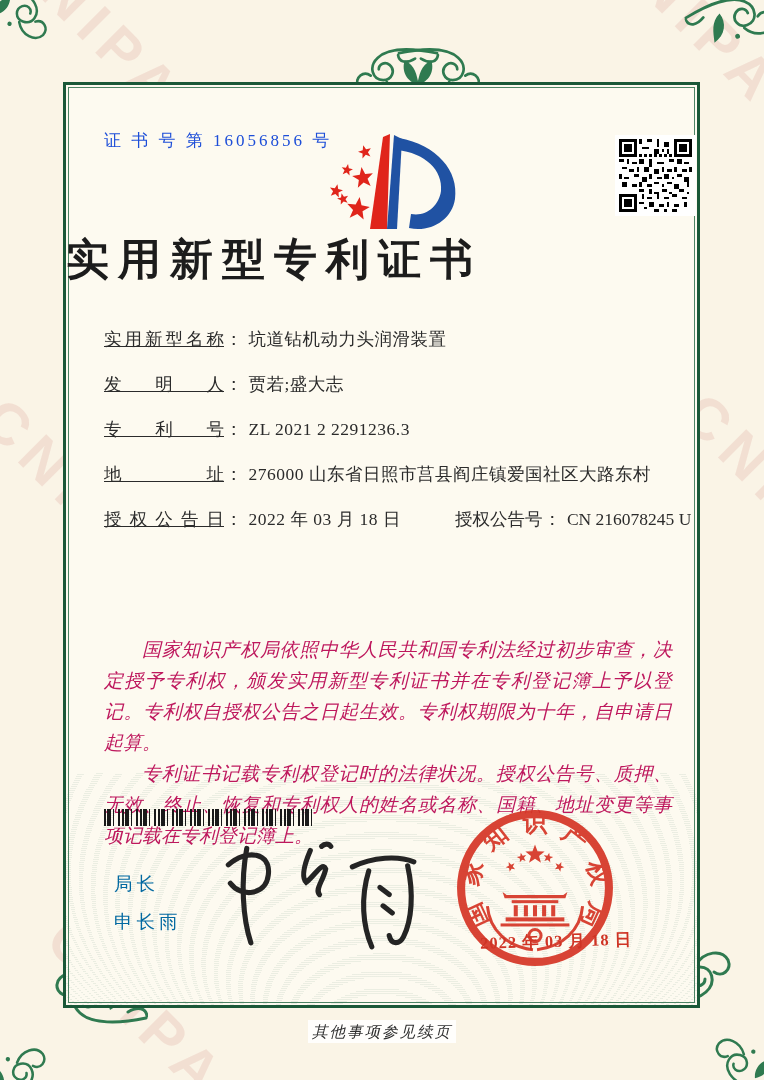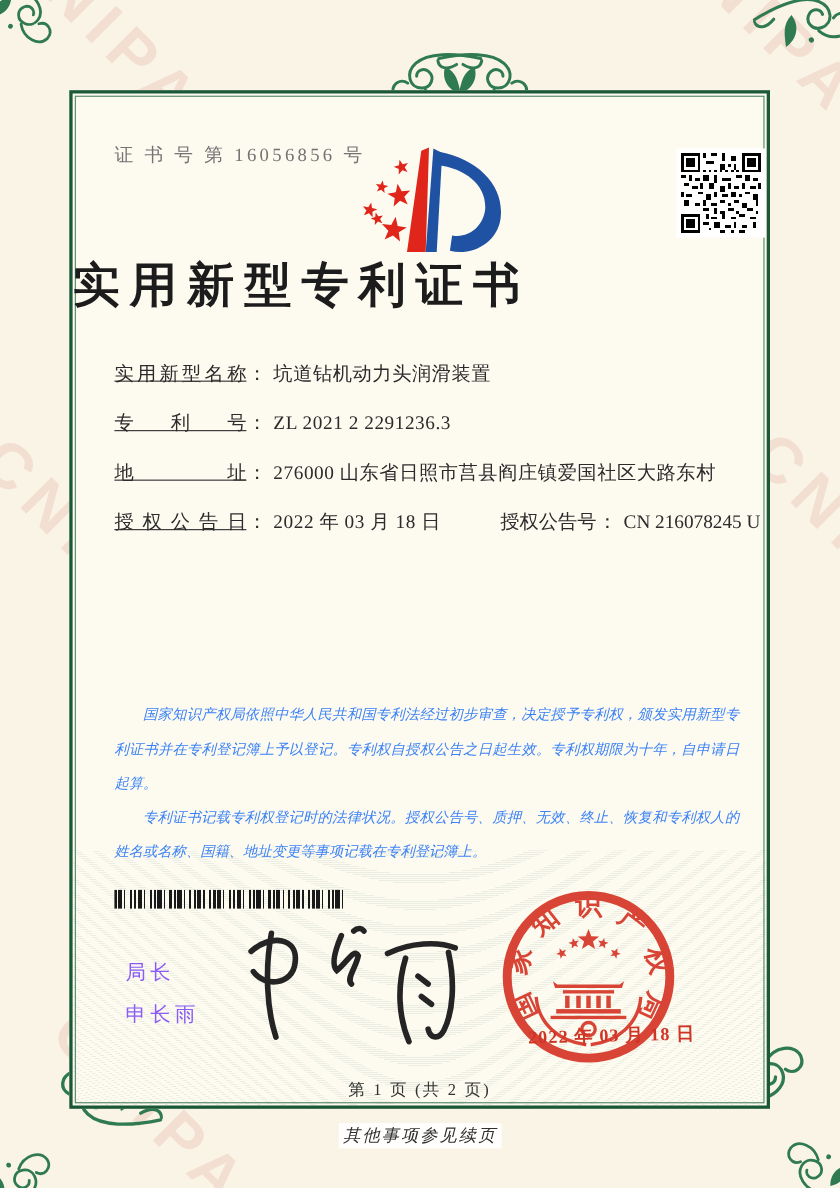--- a/index.html
+++ b/index.html
@@ -10,39 +10,39 @@
       font-weight:bold;font-size:58px;letter-spacing:10px;transform:rotate(45deg);
       color:rgba(224,176,166,0.30);pointer-events:none;white-space:nowrap;}
   .wm.gray{color:rgba(160,155,140,0.20);}
   
   .frame{position:absolute;left:63px;top:82px;width:631px;height:920px;
          border:3px solid #1a5838;background:#fdfaf0;}
   .frame-inner{position:absolute;inset:2px;border:1px solid #4d8465;}
   .texture{position:absolute;left:0;right:0;top:688px;bottom:0;
      background:repeating-radial-gradient(ellipse 140% 90% at 50% 135%,
        rgba(80,130,105,0.10) 0 1.5px, rgba(0,0,0,0) 1.5px 8px);}
-  .cert-no{position:absolute;left:38px;top:44px;font-size:17px;letter-spacing:3px;color:#737373;}
+  .cert-no{position:absolute;left:38px;top:44px;font-size:17px;letter-spacing:3px;color:#1d4ed8;}
   .logo{position:absolute;left:233px;top:38px;width:186px;height:116px;}
   .qr{position:absolute;left:549px;top:50px;width:73px;height:73px;background:#fff;padding:4px;}
   .title{position:absolute;left:0;right:0;top:146px;text-align:left;
          font-size:43px;font-weight:700;letter-spacing:9px;color:#1c1c1c;}
   .fields{position:absolute;left:38px;top:243px;right:24px;font-size:17.5px;color:#2b2b2b;}
   .frow{height:45px;line-height:22px;white-space:nowrap;}
   .flabel{display:inline-block;width:120px;text-align:justify;text-align-last:justify;vertical-align:top;text-decoration:underline;}
   .fcolon{margin:0 6px 0 1px;}
   .fval{letter-spacing:0.5px;}
   .grant2{display:inline-block;margin-left:54px;}
-  .paras{position:absolute;left:38px;top:549px;width:568px;font-size:13px;
-         line-height:31px;text-align:justify;color:#3b82f6;font-style:italic;}
+  .paras{position:absolute;left:38px;top:549px;width:568px;font-size:19px;
+         line-height:31px;text-align:justify;color:#be185d;font-style:italic;}
   .paras p{margin:0;text-indent:2em;}
   .barcode{position:absolute;left:38px;top:724px;width:212px;height:17px;
      background:repeating-linear-gradient(90deg,#191919 0 2px,transparent 2px 3px,
        #191919 3px 7px,transparent 7px 9px,#191919 9px 10px,transparent 10px 14px,
        #191919 14px 16px,transparent 16px 18px);}
-  .signer{position:absolute;left:48px;top:786px;font-size:18.5px;letter-spacing:4px;color:#8b5cf6;}
+  .signer{position:absolute;left:48px;top:786px;font-size:18.5px;letter-spacing:4px;color:#0369a1;}
   .signer div{margin-bottom:13px;}
   .signature{position:absolute;left:150px;top:744px;width:205px;height:125px;}
   .seal{position:absolute;left:388px;top:722px;width:162px;height:162px;opacity:0.93;}
   .seal-date{position:absolute;left:414px;top:845px;width:210px;font-size:16.5px;
      color:#cf3425;font-weight:700;letter-spacing:1px;transform:rotate(-1.5deg);white-space:nowrap;}
   .page-no{position:absolute;left:0;right:0;top:896px;text-align:center;font-size:15px;
      letter-spacing:2px;color:#333;}
   .cont-note{position:absolute;left:0;right:0;top:1022px;text-align:center;font-size:15.5px;
      letter-spacing:2px;color:#2f2f2f;font-style:italic;}
   .cont-note span{background:rgba(255,255,255,0.85);padding:3px 4px;}
@@ -144,20 +144,23 @@
       </g>
     </svg>
 
     <div class="title">实用新型专利证书</div>
 
     <div class="fields">
       <div class="frow">
         <span class="flabel">实用新型名称</span><span class="fcolon">：</span><span class="fval">坑道钻机动力头润滑装置</span>
       </div>
       <div class="frow">
+        <span class="flabel">发明人</span><span class="fcolon">：</span><span class="fval">贾若;盛大志</span>
+      </div>
+      <div class="frow">
         <span class="flabel">专利号</span><span class="fcolon">：</span><span class="fval">ZL 2021 2 2291236.3</span>
       </div>
       <div class="frow">
         <span class="flabel">地址</span><span class="fcolon">：</span><span class="fval">276000 山东省日照市莒县阎庄镇爱国社区大路东村</span>
       </div>
       <div class="frow">
         <span class="flabel">授权公告日</span><span class="fcolon">：</span><span class="fval">2022 年 03 月 18 日</span><span class="grant2"><span>授权公告号</span><span class="fcolon">：</span><span>CN 216078245 U</span></span>
       </div>
     </div>
 
@@ -212,20 +215,19 @@
         <rect x="51" y="109" width="58" height="4"></rect>
         <rect x="46" y="115" width="68" height="3"></rect>
         <circle cx="80" cy="127" r="6" fill="none" stroke="#d63727" stroke-width="3"></circle>
         <path d="M33,98 C35,122 53,138 78,141" fill="none" stroke="#d63727" stroke-width="3"></path>
         <path d="M127,98 C125,122 107,138 82,141" fill="none" stroke="#d63727" stroke-width="3"></path>
       </g>
     </svg>
 
     <div class="seal-date">2022 年 03 月 18 日</div>
 
-    <div class="page-no">第 1 页 (共 2 页)</div>
   </div>
 
   <div class="cont-note">
     <span>其他事项参见续页</span>
   </div>
 
 </div>
 
 </body></html>

